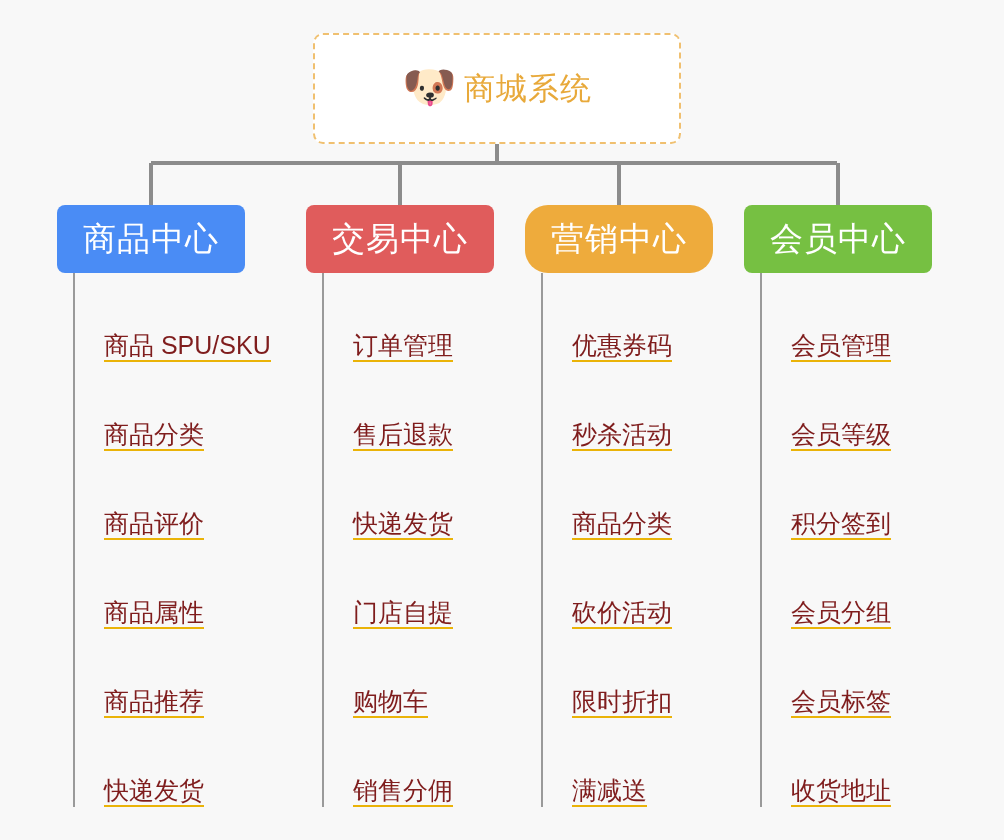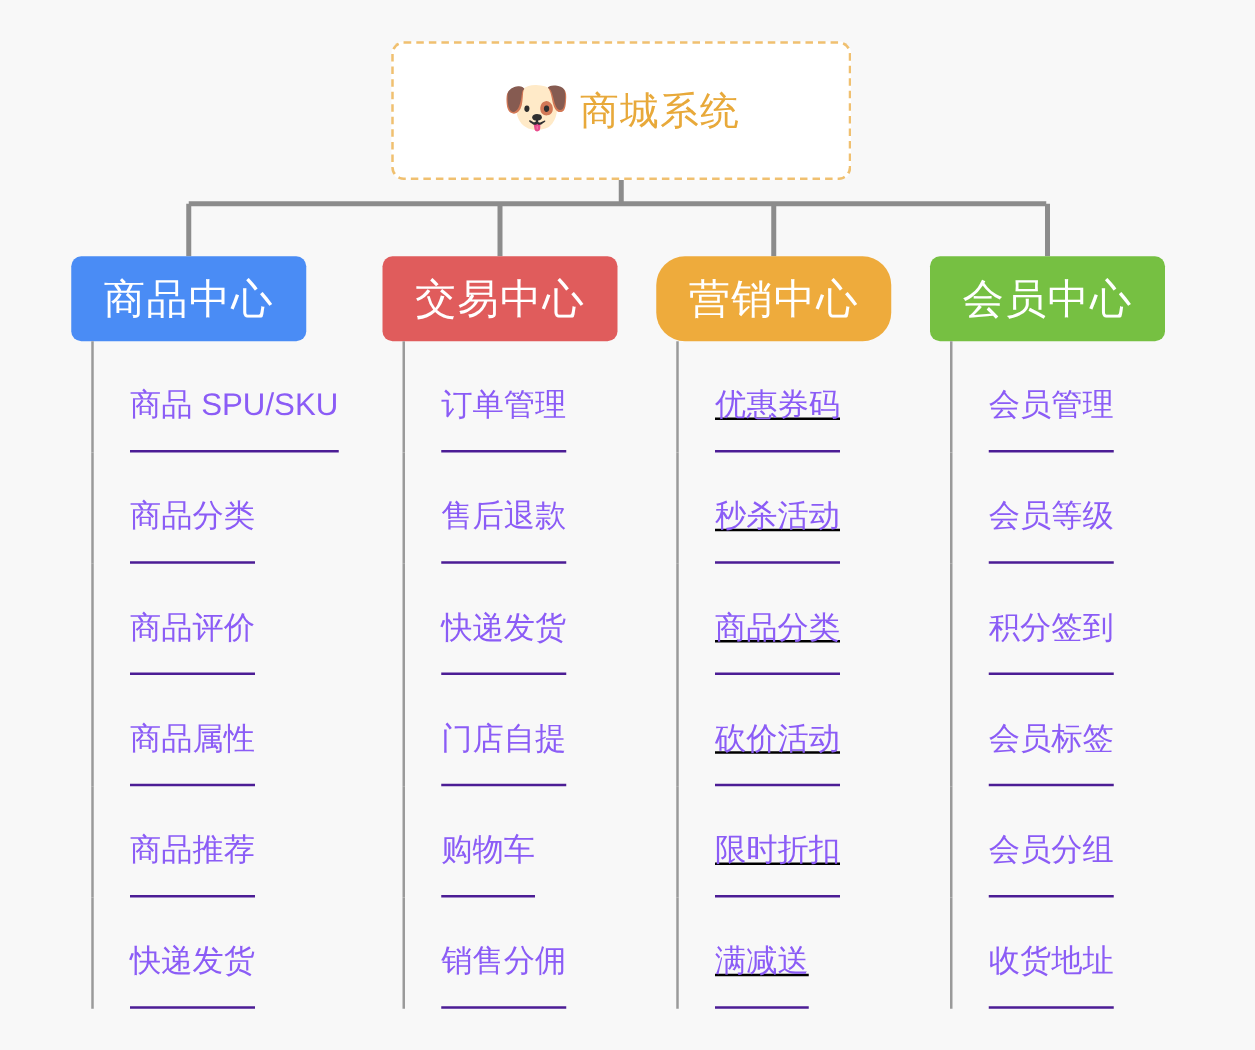--- a/index.html
+++ b/index.html
@@ -92,23 +92,23 @@
     position: relative;
     height: 89px;
     box-sizing: border-box;
     border-left: 2px solid #9a9a9a;
     display: flex;
     align-items: flex-end;
   }
   .leaf-label {
     display: inline-block;
     margin-left: 29px;
-    padding-bottom: 21px;
-    border-bottom: 2px solid #4c1d95;
-    color: #8b5cf6;
+    padding-bottom: 0;
+    border-bottom: 2px solid #eab308;
+    color: #7f1d1d;
     font-size: 25px;
     line-height: 1.15;
     white-space: nowrap;
   }
   .leaf-item.wide .leaf-label {
     letter-spacing: 0px;
   }
 </style>
 </head>
 <body>
@@ -178,21 +178,21 @@
       <span class="leaf-label">购物车</span>
     </div>
     <div class="leaf-item">
       <span class="leaf-label">销售分佣</span>
     </div>
   </div>
 
   <div class="branch" style="left:525px;background:#eeab3c;border-radius:23px;">
     <span>营销中心</span>
   </div>
-  <div class="leaf-column" style="left:541px;text-decoration:underline;">
+  <div class="leaf-column" style="left:541px;">
     <div class="leaf-item">
       <span class="leaf-label">优惠券码</span>
     </div>
     <div class="leaf-item">
       <span class="leaf-label">秒杀活动</span>
     </div>
     <div class="leaf-item">
       <span class="leaf-label">商品分类</span>
     </div>
     <div class="leaf-item">
@@ -213,23 +213,23 @@
     <div class="leaf-item">
       <span class="leaf-label">会员管理</span>
     </div>
     <div class="leaf-item">
       <span class="leaf-label">会员等级</span>
     </div>
     <div class="leaf-item">
       <span class="leaf-label">积分签到</span>
     </div>
     <div class="leaf-item">
+      <span class="leaf-label">会员分组</span>
+    </div>
+    <div class="leaf-item">
       <span class="leaf-label">会员标签</span>
     </div>
     <div class="leaf-item">
-      <span class="leaf-label">会员分组</span>
-    </div>
-    <div class="leaf-item">
       <span class="leaf-label">收货地址</span>
     </div>
   </div>
 
 </div>
 
 </body></html>

